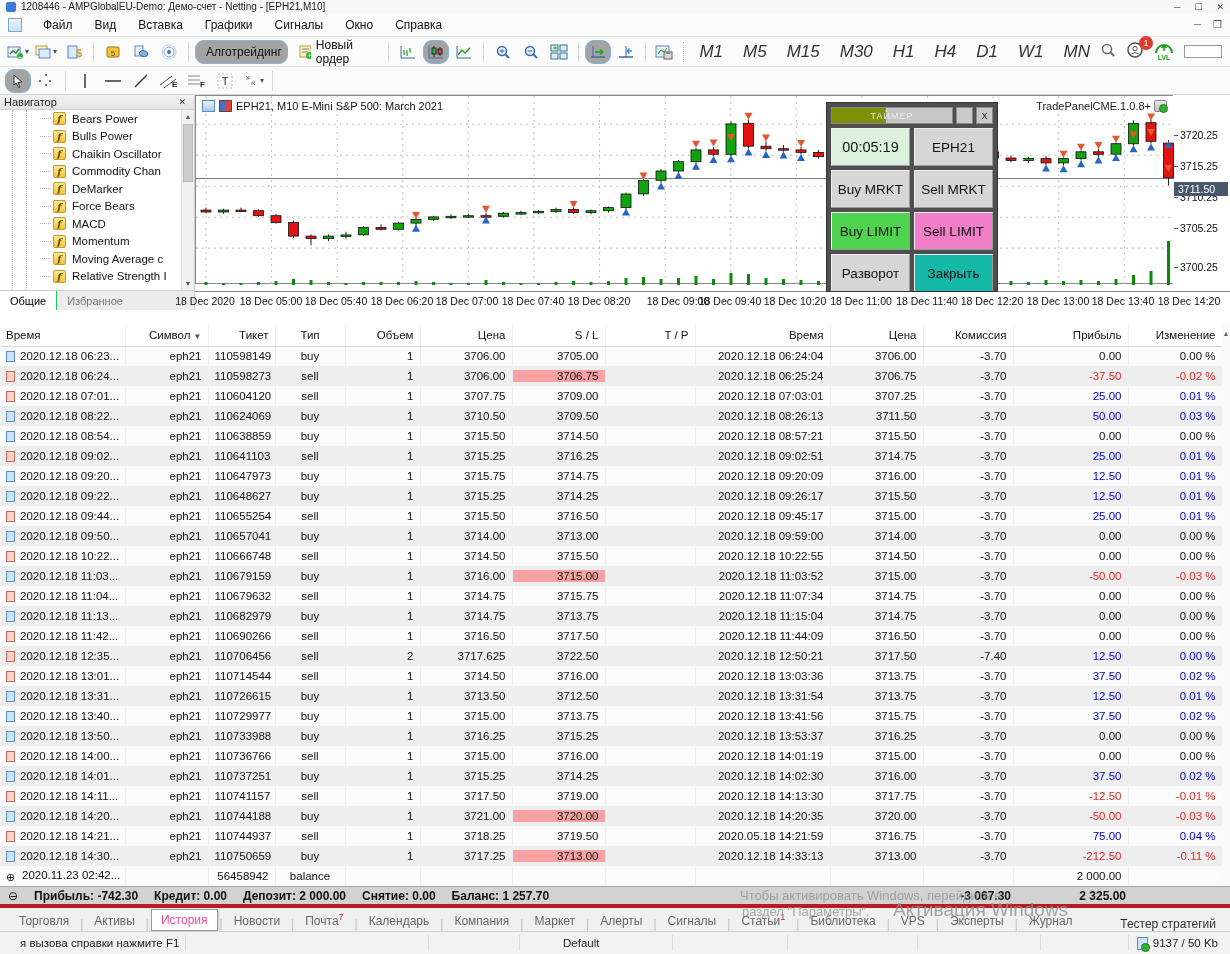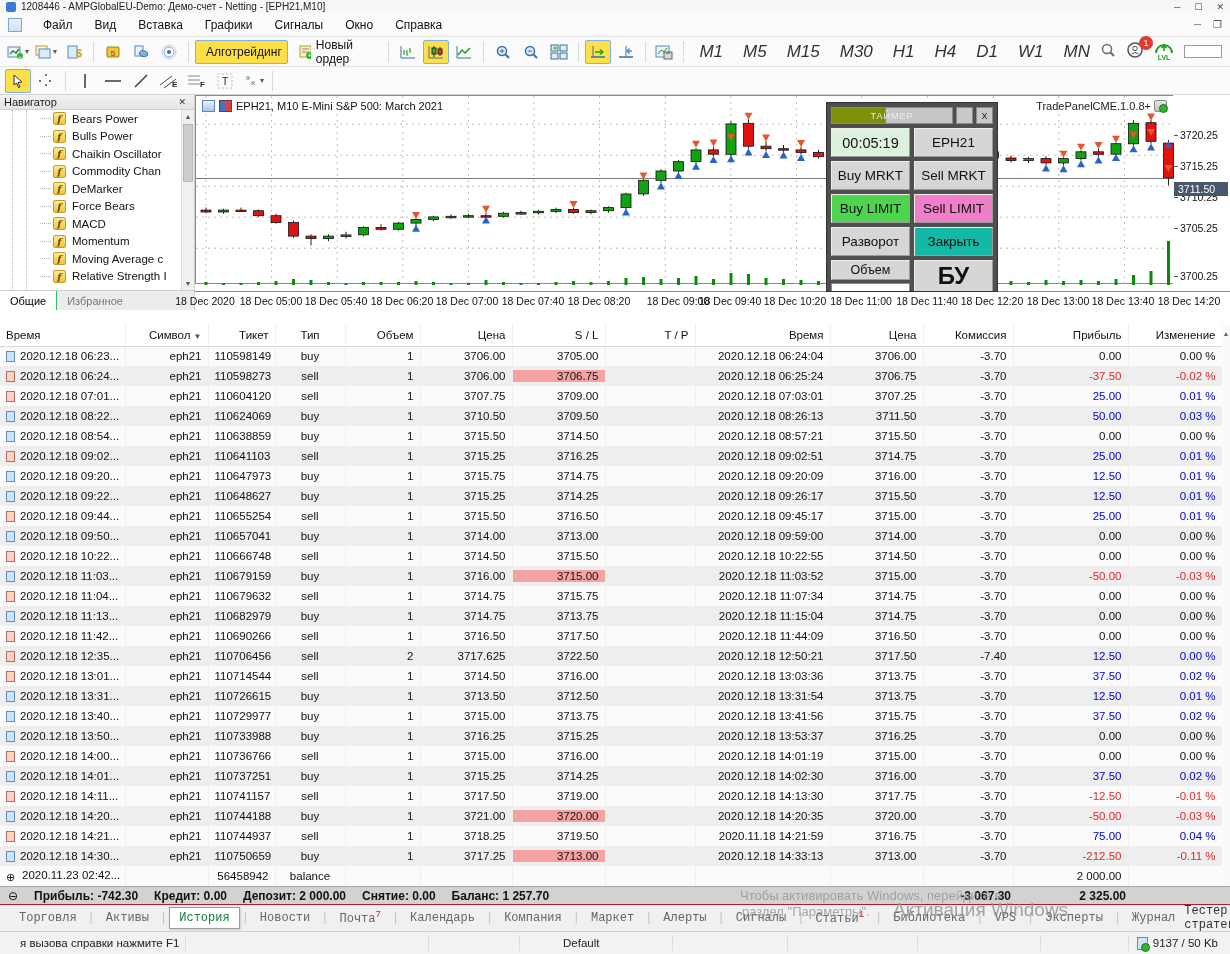--- a/index.html
+++ b/index.html
@@ -15,21 +15,21 @@
   
   .menubar { height:24px; display:flex; align-items:center; padding:0 8px; background:#fbfbfb; border-bottom:1px solid #e3e3e3; }
   .menubar .docicon { width:14px; height:14px; border:1px solid #7fa8d0; background:linear-gradient(#eaf2fb,#cfe0f2); margin-right:10px; }
   .menu-item { padding:3px 11px; color:#111; cursor:default; }
   .menubar .mdicontrols { margin-left:auto; color:#555; font-size:10px; display:flex; gap:12px; }
 
   
   .toolbar1 { height:30px; display:flex; align-items:center; padding:0 4px; background:#fbfbfb; border-bottom:1px solid #e3e3e3; }
   .toolbar2 { height:28px; display:flex; align-items:center; padding:0 4px; background:#fbfbfb; border-bottom:1px solid #d5d5d5; }
   .tbtn { height:24px; min-width:26px; display:flex; align-items:center; justify-content:center; border:1px solid transparent; border-radius:2px; margin:0 1px; }
-  .tbtn.sel { background:#fde047; border-color:#7fb2e0; }
+  .tbtn.sel { background:#a3a3a3; border-color:#7fb2e0;border-radius:9px; }
   .tbtn.labeled { padding:0 7px; gap:5px; font-size:12px; }
   .tsep { width:1px; height:20px; background:#d8d8d8; margin:0 5px; }
   .tsep.dotted { background:none; border-left:1px dotted #c0c0c0; }
   .tf { padding:3px 9px; color:#333; font-size:17px; border:1px solid transparent; border-radius:2px;font-style:italic; }
   .t1right { margin-left:auto; display:flex; align-items:center; gap:10px; padding-right:4px; }
   .badgewrap { position:relative; }
   .redbadge { position:absolute; top:-5px; right:-9px; background:#e23a2e; color:#fff; border-radius:50%; width:14px; height:14px; font-size:9px; display:flex; align-items:center; justify-content:center; }
   .lvl { display:flex; flex-direction:column; align-items:center; color:#1da21d; font-weight:bold; font-size:7px; line-height:1; }
   .progressbox { width:38px; height:13px; border:1px solid #9a9a9a; background:#fff; }
   .progressbox .fill { height:100%; width:60%; background:#4ad04a; }
@@ -68,21 +68,21 @@
   .xlabel { position:absolute; top:3px; width:84px; text-align:center; font-size:10.5px; color:#111; white-space:nowrap; }
 
   
   .tradepanel { position:absolute; left:630px; top:6px; width:172px; height:190px; background:#4f4f4f; border:1px solid #333; z-index:10; padding:4px; overflow:hidden; }
   .tp-title { height:17px; display:flex; gap:3px; margin-bottom:4px; }
   .tp-progress { flex:1; background:#c6c6c6; border:1px solid #8a8a8a; position:relative; }
   .tp-progress .pfill { position:absolute; left:0; top:0; bottom:0; width:45%; background:#7e8f0a; }
   .tp-progress .ptext { position:absolute; inset:0; display:flex; align-items:center; justify-content:center; font-size:9px; color:#ececec; letter-spacing:1px; }
   .tp-sm { width:17px; background:#c9c9c9; border:1px solid #8a8a8a; font-size:9px; display:flex; align-items:center; justify-content:center; color:#222; }
   .tp-grid { display:grid; grid-template-columns:1fr 1fr; gap:4px; }
-  .tp-btn { height:29px; background:#d6d6d6; border:1px solid #9a9a9a; border-top-color:#eee; border-left-color:#eee; display:flex; align-items:center; justify-content:center; font-size:13.5px; color:#111; }
+  .tp-btn { height:38px; background:#d6d6d6; border:1px solid #9a9a9a; border-top-color:#eee; border-left-color:#eee; display:flex; align-items:center; justify-content:center; font-size:13.5px; color:#111; }
   .tp-timer { background:#dcf2dc; font-size:14.5px; }
   .tp-buylimit { background:#4ed44e; }
   .tp-selllimit { background:#f07ec8; }
   .tp-close { background:#14b8a6; }
   .tp-be { height:32px; font-size:24px; font-weight:bold; }
   .tp-volwrap { display:flex; flex-direction:column; gap:3px; }
   .tp-vol { height:20px; font-size:12.5px; }
   .tp-volinput { height:14px; background:#fff; border:1px solid #888; }
 
   
@@ -98,23 +98,23 @@
   .rowicon { display:inline-block; width:9px; height:11px; border:1px solid #5a8fc4; background:#cfe3f6; vertical-align:-2px; margin-right:5px; }
   .rowicon.sellic { border-color:#c46a5a; background:#f6d2cb; }
   .rowicon.balic { border:none; background:none; width:11px; font-size:11px; line-height:11px; }
   .tablescroll { position:absolute; right:0; top:0; width:8px; bottom:0; background:#fafafa; font-size:7px; color:#666; text-align:center; }
   .histwrap { position:relative; }
 
   
   .summary { height:18px; background:#d2d2d2; border-top:1px solid #a8a8a8; display:flex; align-items:center; gap:16px; padding:0 8px; font-weight:bold; font-size:12px; position:relative; }
   .summary .sicon { font-weight:normal; font-size:12px; }
   .sumtotal { position:absolute; font-weight:bold; }
-  .bottomtabs { height:27px; background:#f0f0f0; border-top:1px solid #b91c1c; display:flex; align-items:center; padding:0 10px; font-size:12px; color:#666; position:relative;font-family:Liberation Mono, monospace; }
+  .bottomtabs { height:27px; background:#f0f0f0; border-top:4px solid #b91c1c; display:flex; align-items:flex-end; padding:0 10px; font-size:12px; color:#666; position:relative; }
   .btab { padding:3px 9px; position:relative; white-space:nowrap; }
-  .btab.active { background:#fff; color:#15803d; border:1px solid #9a9a9a; box-shadow:1px 1px 2px rgba(0,0,0,.15); }
+  .btab.active { background:#fff; color:#ec4899; border:1px solid #9a9a9a; box-shadow:1px 1px 2px rgba(0,0,0,.15); }
   .btab sup { color:#d02020; font-size:9px; }
   .btsep { color:#c4c4c4; padding:0 2px; }
   .testerlabel { margin-left:auto; color:#333; padding-right:4px; }
   .statusbar { height:23px; background:#f2f2f2; border-top:1px solid #d0d0d0; display:flex; align-items:center; font-size:11.5px; color:#222; position:relative; }
   .statusbar .helptext { padding-left:20px; }
   .ssep { position:absolute; top:3px; bottom:3px; width:1px; background:#dcdcdc; }
   .sdefault { position:absolute; left:563px; }
   .straffic { position:absolute; right:12px; display:flex; align-items:center; gap:5px; }
   .fileicon { width:11px; height:13px; background:#cfe3f6; border:1px solid #5a8fc4; position:relative; }
   .fileicon:after { content:""; position:absolute; right:-3px; bottom:-3px; width:7px; height:7px; background:#35b235; border-radius:50%; border:1px solid #1d7a1d; }
@@ -740,21 +740,21 @@
             <span>3715.25</span>
           </span>
           <span class="pricelabel" style="top: 90px;">
             <span class="tick"></span>
             <span>3710.25</span>
           </span>
           <span class="pricelabel" style="top: 121px;">
             <span class="tick"></span>
             <span>3705.25</span>
           </span>
-          <span class="pricelabel" style="top: 169px;">
+          <span class="pricelabel" style="top: 160px;">
             <span class="tick"></span>
             <span>3700.25</span>
           </span>
           <span class="pricebadge" style="top: 81px;">3711.50</span>
         </div>
       <div class="xstrip" id="xstrip">
           <span class="xlabel" style="left: -32px;">18 Dec 2020</span>
           <span class="xlabel" style="left: 34px;">18 Dec 05:00</span>
           <span class="xlabel" style="left: 99px;">18 Dec 05:40</span>
           <span class="xlabel" style="left: 165px;">18 Dec 06:20</span>
@@ -1176,21 +1176,21 @@
           </tr>
           <tr>
             <td class="l"><span class="rowicon sellic"></span>2020.12.18 14:21...</td>
             <td>eph21</td>
             <td>110744937</td>
             <td class="c">sell</td>
             <td>1</td>
             <td>3718.25</td>
             <td>3719.50</td>
             <td></td>
-            <td>2020.11.18 14:21:59</td>
+            <td>2020.05.18 14:21:59</td>
             <td>3716.75</td>
             <td>-3.70</td>
             <td class=" pfb">75.00</td>
             <td class=" pfb">0.04 %</td>
           </tr>
           <tr class="alt">
             <td class="l"><span class="rowicon"></span>2020.12.18 14:30...</td>
             <td>eph21</td>
             <td>110750659</td>
             <td class="c">buy</td>

